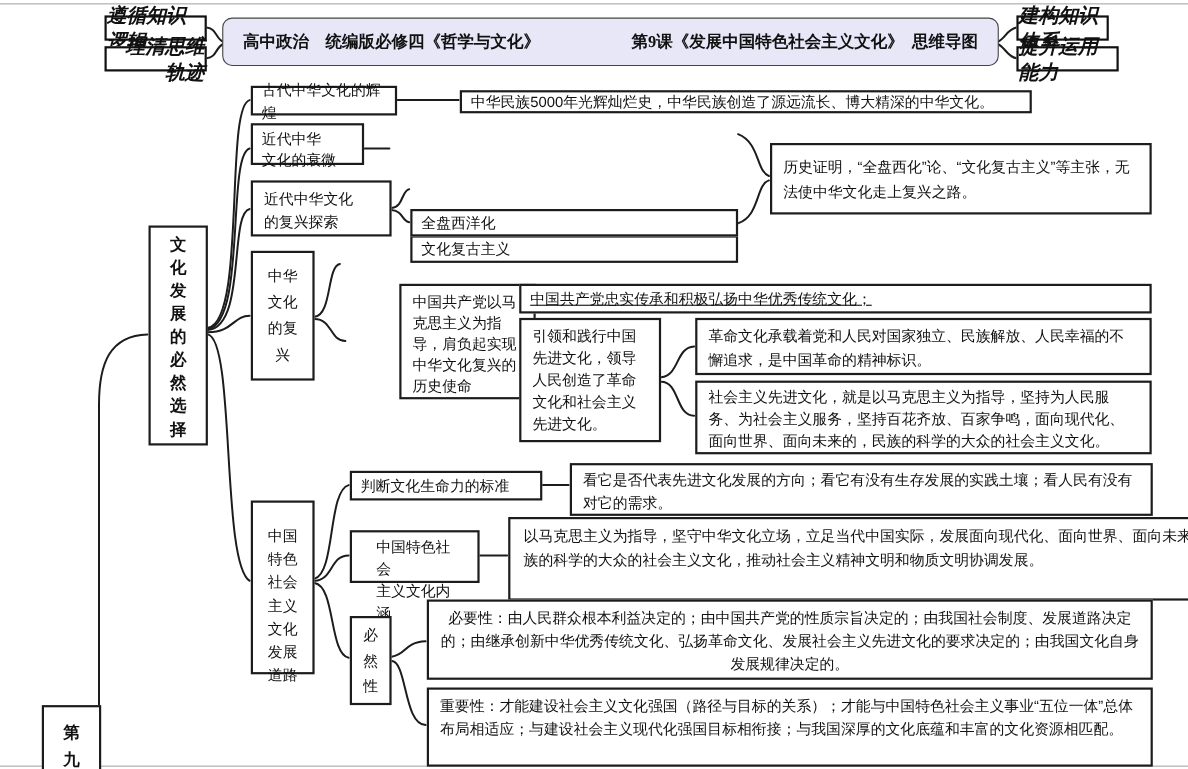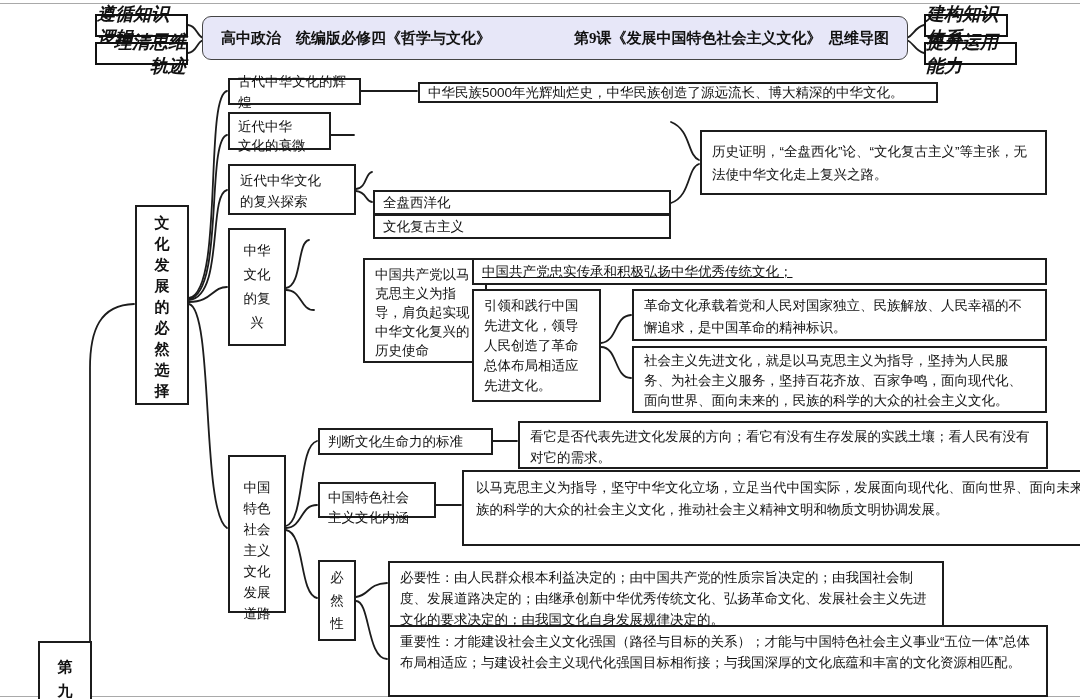--- a/index.html
+++ b/index.html
@@ -103,36 +103,36 @@
 兴</div>
   <div class="box pre" style="left:315px;top:258px;width:124px;height:105px;line-height:19px;padding:5px 10px;margin-left:48px;">中国共产党以马
 克思主义为指
 导，肩负起实现
 中华文化复兴的
 历史使命</div>
   <div class="box lbl" style="left:472px;top:258px;width:575px;height:27px;text-decoration:underline;">中国共产党忠实传承和积极弘扬中华优秀传统文化；</div>
   <div class="box pre" style="left:472px;top:289px;width:129px;height:113px;line-height:20px;padding:5px 10px;">引领和践行中国
 先进文化，领导
 人民创造了革命
-总体布局相适应
+文化和社会主义
 先进文化。</div>
   <div class="box" style="left:632px;top:289px;width:415px;height:52px;line-height:22px;padding:4px 10px;">革命文化承载着党和人民对国家独立、民族解放、人民幸福的不懈追求，是中国革命的精神标识。</div>
   <div class="box" style="left:632px;top:346px;width:415px;height:67px;line-height:20px;padding:3px 10px;">社会主义先进文化，就是以马克思主义为指导，坚持为人民服务、为社会主义服务，坚持百花齐放、百家争鸣，面向现代化、面向世界、面向未来的，民族的科学的大众的社会主义文化。</div>
 
   <div class="box pre vcenter" style="left:228px;top:455px;width:58px;height:158px;line-height:21px;padding:20px 0;">中国
 特色
 社会
 主义
 文化
 发展
 道路</div>
   <div class="box" style="left:518px;top:421px;width:530px;height:48px;line-height:21px;padding:3px 10px;">看它是否代表先进文化发展的方向；看它有没有生存发展的实践土壤；看人民有没有对它的需求。</div>
   <div class="box lbl" style="left:318px;top:428px;width:175px;height:27px;">判断文化生命力的标准</div>
-  <div class="box pre" style="left:318px;top:482px;width:118px;height:36px;line-height:20px;padding:4px 8px;">中国特色社会
+  <div class="box pre" style="left:318px;top:482px;width:118px;height:48px;line-height:20px;padding:4px 22px;">中国特色社会
 主义文化内涵</div>
   <div class="box" style="left:462px;top:470px;width:686px;height:76px;line-height:22px;padding:5px 12px;">以马克思主义为指导，坚守中华文化立场，立足当代中国实际，发展面向现代化、面向世界、面向未来的，民族的科学的大众的社会主义文化，推动社会主义精神文明和物质文明协调发展。</div>
   <div class="box pre vcenter" style="left:318px;top:560px;width:38px;height:81px;line-height:23px;padding:4px 0;">必
 然
 性</div>
-  <div class="box" style="left:388px;top:561px;width:556px;height:73px;line-height:21px;padding:4px 10px;">必要性：由人民群众根本利益决定的；由中国共产党的性质宗旨决定的；由我国社会制度、发展道路决定的；由继承创新中华优秀传统文化、弘扬革命文化、发展社会主义先进文化的要求决定的；由我国文化自身发展规律决定的。</div>
+  <div class="box" style="left:388px;top:545px;width:660px;height:73px;line-height:21px;padding:4px 10px;text-align:center;">必要性：由人民群众根本利益决定的；由中国共产党的性质宗旨决定的；由我国社会制度、发展道路决定的；由继承创新中华优秀传统文化、弘扬革命文化、发展社会主义先进文化的要求决定的；由我国文化自身发展规律决定的。</div>
   <div class="box" style="left:388px;top:625px;width:660px;height:72px;line-height:21px;padding:4px 10px;">重要性：才能建设社会主义文化强国（路径与目标的关系）；才能与中国特色社会主义事业“五位一体”总体布局相适应；与建设社会主义现代化强国目标相衔接；与我国深厚的文化底蕴和丰富的文化资源相匹配。</div>
 
 </div>
 
 </body></html>

